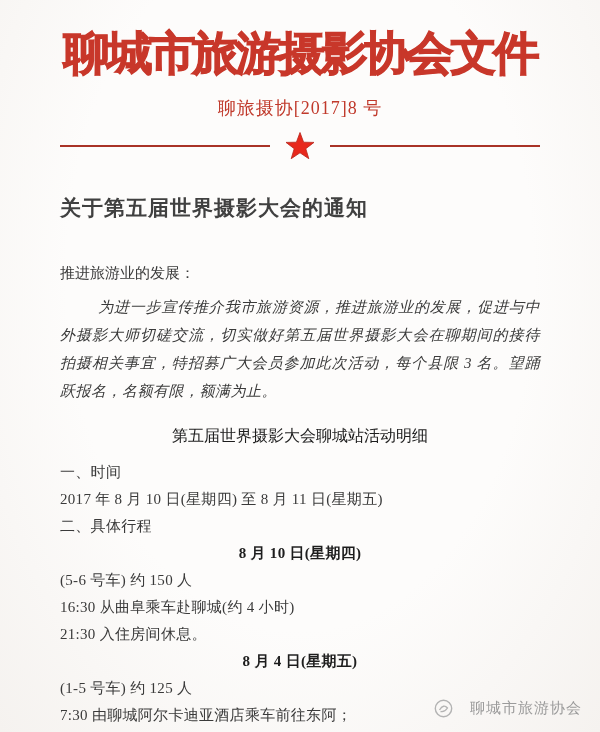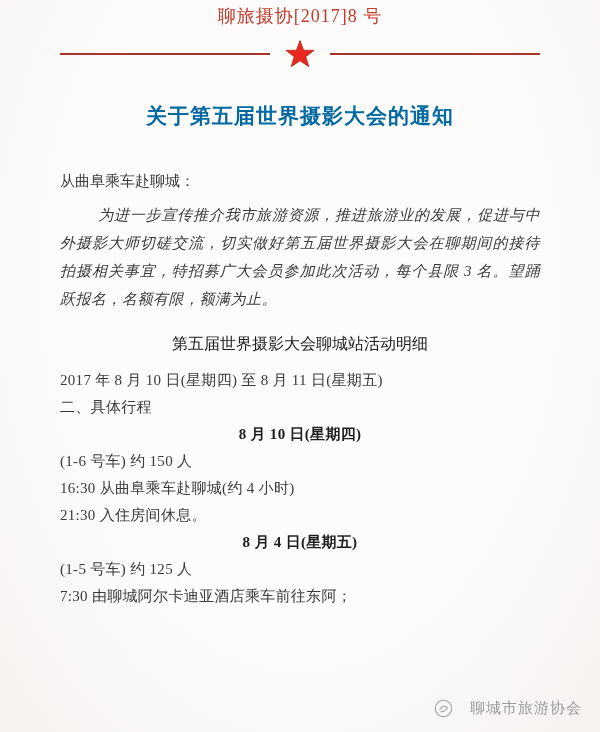--- a/index.html
+++ b/index.html
@@ -45,24 +45,23 @@
   }
   .star-line .star-wrap{
     margin:0 15px;
     width:30px;height:30px;
     display:flex;align-items:center;justify-content:center;
   }
 
   
   .notice-title{
     margin-top:32px;
-    text-align:center;
     font-size:21px;
     font-weight:bold;
-    color:#0369a1;
+    color:#404040;
     letter-spacing:1px;
     font-family:"Liberation Sans","DejaVu Sans",sans-serif;
   }
   .salutation{
     margin-top:40px;
     font-size:15px;
     line-height:22px;
   }
   .body-par{
     margin-top:9px;
@@ -110,46 +109,48 @@
     font-size:15px;
     letter-spacing:1px;
     font-family:"Liberation Sans","DejaVu Sans",sans-serif;
   }
 </style>
 </head>
 <body>
 
 <div class="page">
 
+  <div class="org-title">聊城市旅游摄影协会文件</div>
 
   <div class="doc-number">聊旅摄协[2017]8 号</div>
 
   <div class="star-line">
     <div class="bar"></div>
     <div class="star-wrap">
       <svg width="30" height="30" viewBox="0 0 30 30" aria-hidden="true">
         <polygon points="15,1.5 18.6,11.2 29,11.4 20.8,17.7 23.8,27.7 15,21.8 6.2,27.7 9.2,17.7 1,11.4 11.4,11.2" fill="#e8281c" stroke="#b5251a" stroke-width="0.8"></polygon>
       </svg>
     </div>
     <div class="bar"></div>
   </div>
 
   <div class="notice-title">关于第五届世界摄影大会的通知</div>
 
-  <div class="salutation">从曲阜乘车赴聊城：</div>
+  <div class="salutation">推进旅游业的发展：</div>
 
   <div class="body-par">为进一步宣传推介我市旅游资源，推进旅游业的发展，促进与中外摄影大师切磋交流，切实做好第五届世界摄影大会在聊期间的接待拍摄相关事宜，特招募广大会员参加此次活动，每个县限 3 名。望踊跃报名，名额有限，额满为止。</div>
 
   <div class="schedule-heading">第五届世界摄影大会聊城站活动明细</div>
 
   <div class="rows">
+    <div class="row">一、时间</div>
     <div class="row">2017 年 8 月 10 日(星期四) 至 8 月 11 日(星期五)</div>
     <div class="row">二、具体行程</div>
     <div class="row bold">8 月 10 日(星期四)</div>
-    <div class="row">(1-6 号车) 约 150 人</div>
+    <div class="row">(5-6 号车) 约 150 人</div>
     <div class="row">16:30 从曲阜乘车赴聊城(约 4 小时)</div>
     <div class="row">21:30 入住房间休息。</div>
     <div class="row bold">8 月 4 日(星期五)</div>
     <div class="row">(1-5 号车) 约 125 人</div>
     <div class="row">7:30 由聊城阿尔卡迪亚酒店乘车前往东阿；</div>
 
   </div>
 
 </div>
 

